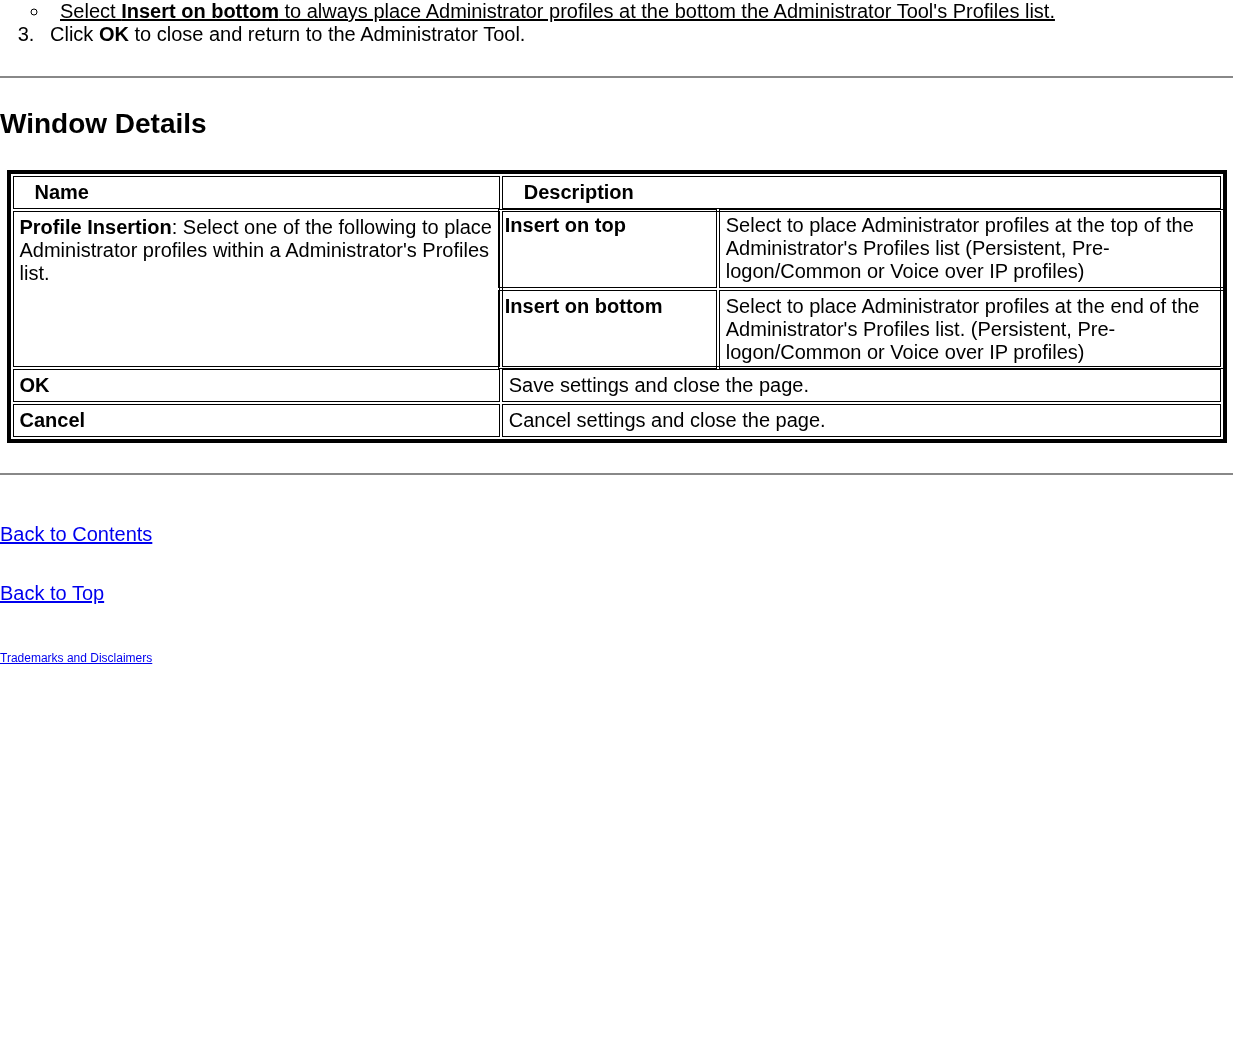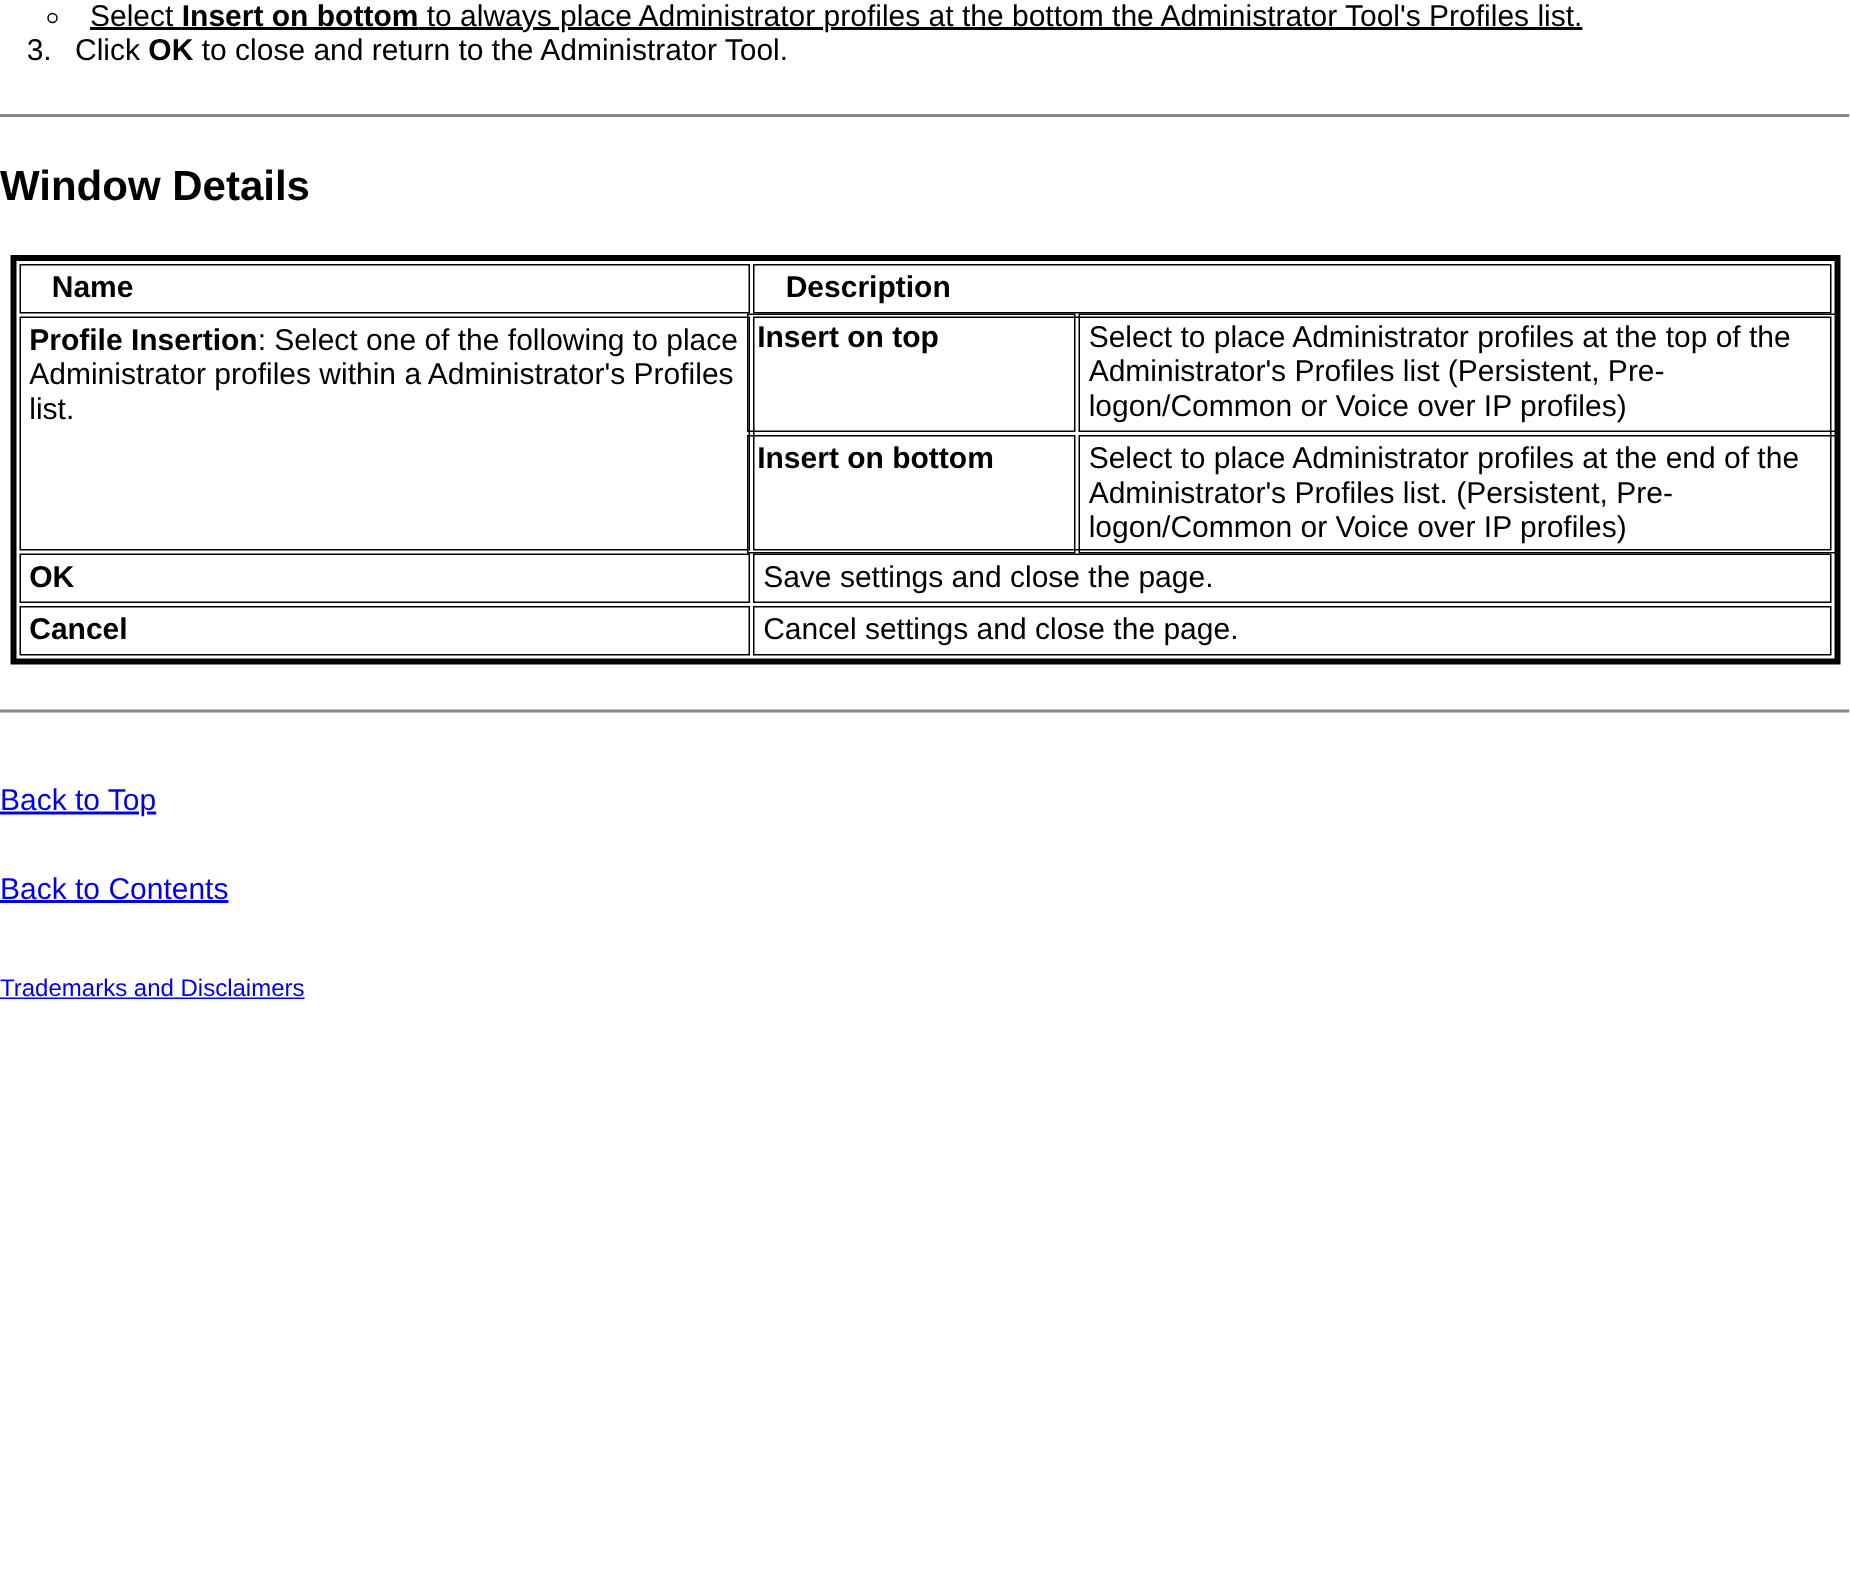--- a/index.html
+++ b/index.html
@@ -76,21 +76,21 @@
   }
   .bold { font-weight: bold; }
   a.doc-link {
     color: #0000EE;
     text-decoration: underline;
     display: inline-block;
     margin: 18px 0;
     font-size: 20px;
   }
   a.doc-link.small {
-    font-size: 16px;
+    font-size: 12px;
     margin-top: 28px;
   }
   .td-desc-wrap { padding: 0 !important; }
   
   .li-text { display:inline; }
 </style>
 </head>
 <body>
 
 <div class="content">
@@ -143,22 +143,22 @@
     <tr>
       <td class="bold">Cancel</td>
       <td>Cancel settings and close the page.</td>
     </tr>
   </tbody>
     </table>
 
   <hr class="divider">
 
   <div>
-    <a href="#" class="doc-link">Back to Top</a>
+    <a href="#" class="doc-link">Back to Contents</a>
   </div>
   <div>
-    <a href="#" class="doc-link">Back to Contents</a>
+    <a href="#" class="doc-link">Back to Top</a>
   </div>
   <div>
     <a href="#" class="doc-link small">Trademarks and Disclaimers</a>
   </div>
 
 </div>
 
 </body></html>

